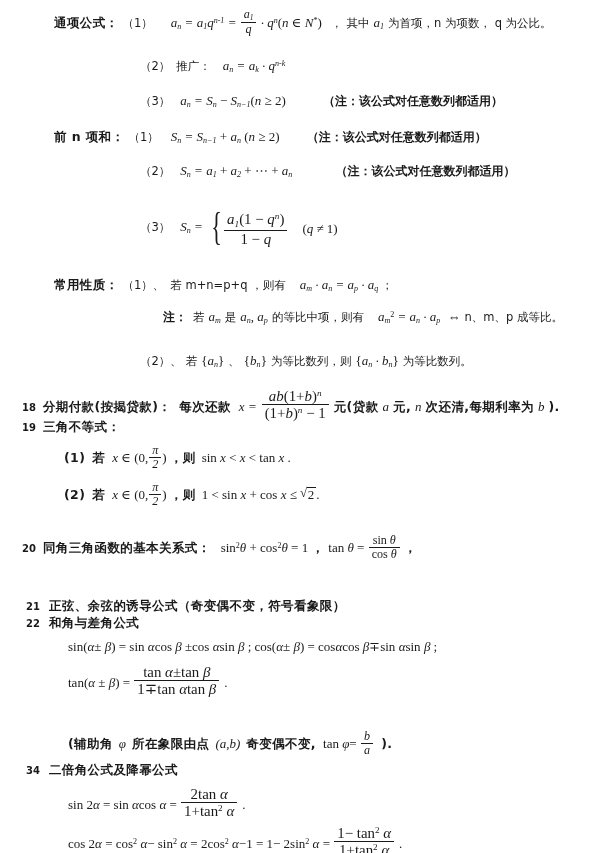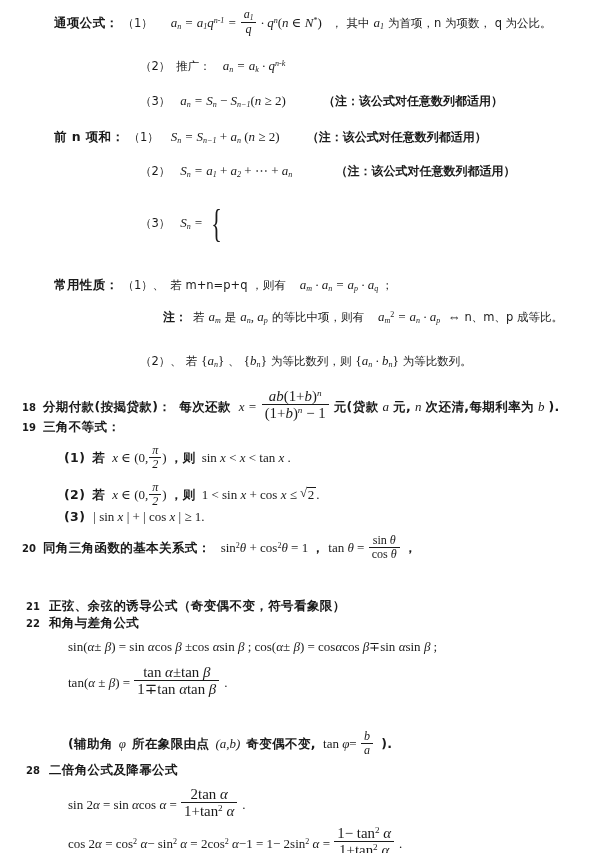--- a/index.html
+++ b/index.html
@@ -99,20 +99,27 @@
     </span>
     <span class="note" style="margin-left:40px;">（注：该公式对任意数列都适用）</span>
   </div>
 
   <div class="row" style="left:140px;top:208px;">
     <span class="txt" style="vertical-align:middle;">（3）</span>
     <span class="eq math" style="margin-left:6px;vertical-align:middle;">S<sub>n</sub> =</span>
     <span class="pw">
       <span class="brace">{</span>
       <span class="cases">
+        <div style="margin-top:3px;">
+          <span class="frac eq math" style="vertical-align:middle;">
+            <span class="n">a<sub>1</sub><span class="ns">(1 −</span> q<sup>n</sup><span class="ns">)</span></span>
+            <span class="d"><span class="ns">1 −</span> q</span>
+          </span>
+          <span class="eq math" style="margin-left:10px;vertical-align:middle;"><span class="ns">(</span>q <span class="ns">≠ 1)</span></span>
+        </div>
       </span>
     </span>
   </div>
 
   <div class="row" style="left:54px;top:276px;">
     <span class="lbl">常用性质：</span>
     <span class="txt">（1）、</span>
     <span class="txt" style="margin-left:2px;">若 m+n=p+q ，则有</span>
     <span class="eq math" style="margin-left:10px;">
       a<sub>m</sub> · a<sub>n</sub> = a<sub>p</sub> · a<sub>q</sub>
@@ -186,26 +193,20 @@
     <span class="eq math" style="margin-left:3px;">
       x <span class="ns">∈ (0,</span><span class="frac"><span class="n">π</span><span class="d">2</span></span><span class="ns">)</span>
     </span>
     <span class="lbl">，则</span>
     <span class="eq math" style="margin-left:2px;">
       <span class="ns">1 &lt; sin</span> x <span class="ns">+ cos</span> x <span class="ns">≤</span>
       <span class="rad"><span class="bar ns">2</span></span><span class="ns">.</span>
     </span>
   </div>
 
-  <div class="row" style="left:64px;top:508px;">
-    <span class="lbl">(3)</span>
-    <span class="eq math" style="margin-left:4px;">
-      <span class="ns">| sin</span> x <span class="ns">| + | cos</span> x <span class="ns">| ≥ 1.</span>
-    </span>
-  </div>
 
   <div class="row" style="left:22px;top:534px;">
     <span class="num">20</span>
     <span class="lbl" style="margin-left:3px;text-align:right;">同角三角函数的基本关系式：</span>
     <span class="eq math" style="margin-left:6px;">
       <span class="ns">sin</span><sup class="ns">2</sup>θ <span class="ns">+ cos</span><sup class="ns">2</sup>θ <span class="ns">= 1</span>
     </span>
     <span class="lbl">，</span>
     <span class="eq math">
       <span class="ns">tan</span> θ <span class="ns">=</span>
@@ -249,21 +250,21 @@
     <span class="eq math" style="margin-left:2px;">(a,b)</span>
     <span class="lbl" style="margin-left:2px;">奇变偶不变,</span>
     <span class="eq math" style="margin-left:3px;">
       <span class="ns">tan</span> φ<span class="ns">=</span>
       <span class="frac"><span class="n">b</span><span class="d">a</span></span>
     </span>
     <span class="lbl" style="margin-left:4px;">).</span>
   </div>
 
   <div class="row" style="left:26px;top:761px;">
-    <span class="num">28</span>
+    <span class="num">34</span>
     <span class="lbl" style="margin-left:5px;">二倍角公式及降幂公式</span>
   </div>
 
   <div class="row" style="left:68px;top:786px;">
     <span class="eq math">
       <span class="ns">sin 2</span>α <span class="ns">= sin</span> α<span class="ns">cos</span> α <span class="ns">=</span>
     </span>
     <span class="frac eq math">
       <span class="n"><span class="ns">2tan</span> α</span>
       <span class="d"><span class="ns">1+tan</span><sup class="ns">2</sup> α</span>

